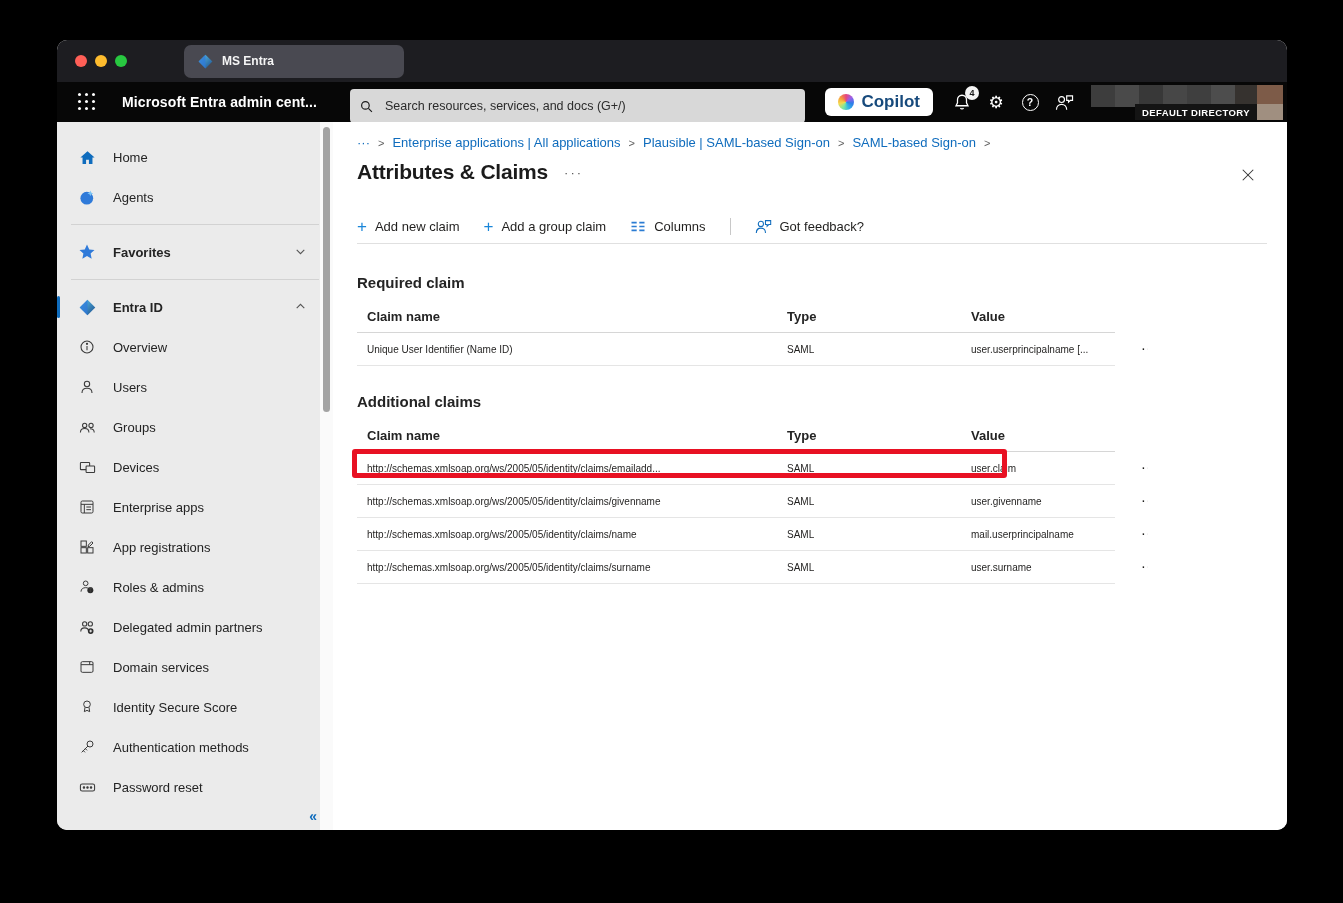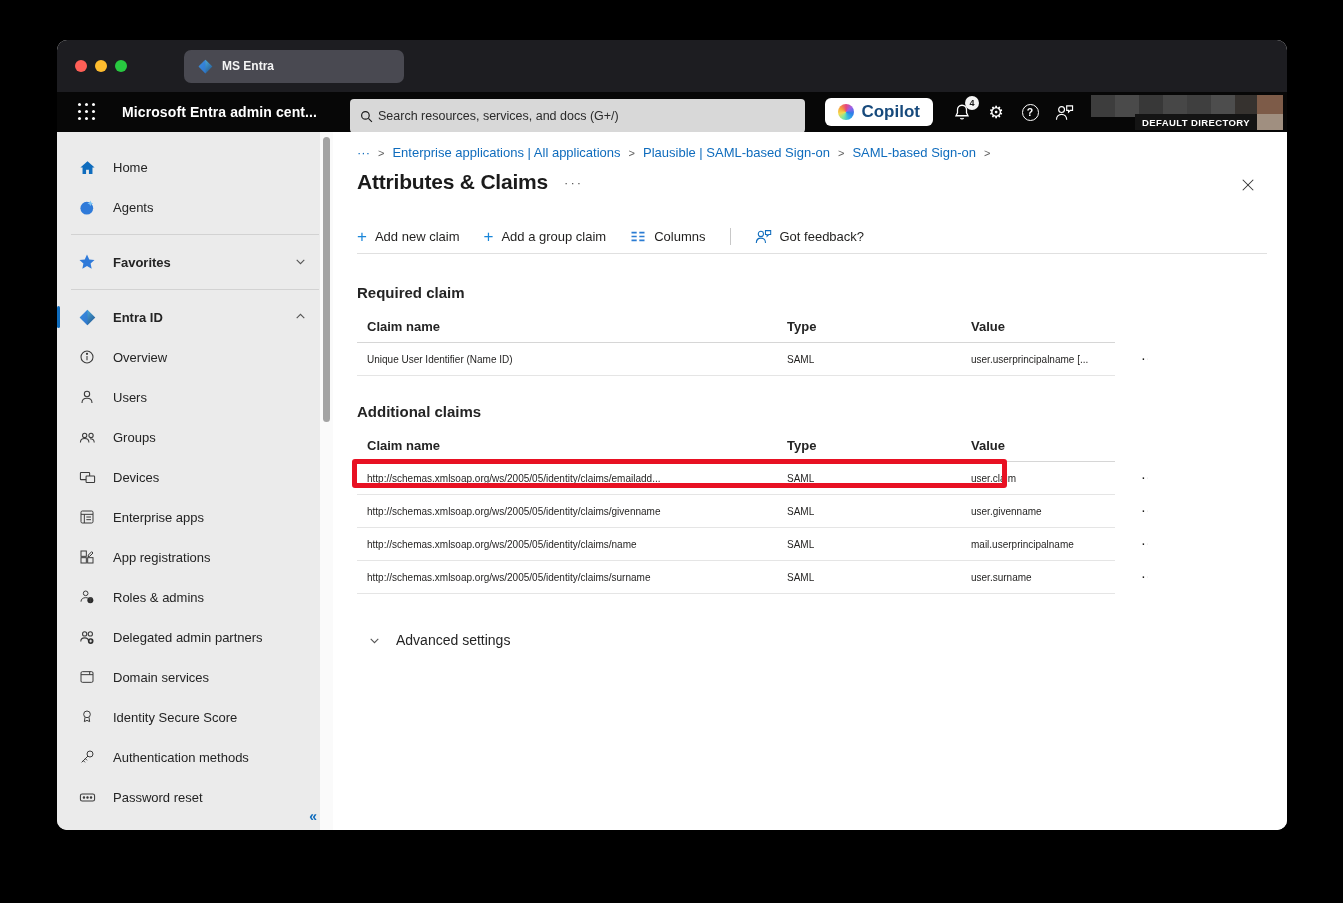--- a/index.html
+++ b/index.html
@@ -1,34 +1,34 @@
 <!DOCTYPE html>
 <html><head>
 <meta charset="utf-8">
 <style>
   * { margin:0; padding:0; box-sizing:border-box; }
   html,body { width:1343px; height:903px; background:#000; font-family:"Liberation Sans", sans-serif; overflow:hidden; }
 
   .window { position:absolute; left:57px; top:40px; width:1230px; height:790px; border-radius:10px; overflow:hidden; display:flex; flex-direction:column; background:#fff; }
 
   
-  .titlebar { height:52px; background:#1d1d21; display:flex; align-items:center; flex:none; }
+  .titlebar { height:42px; background:#1d1d21; display:flex; align-items:center; flex:none; }
   .traffic { display:flex; gap:8px; margin-left:18px; }
   .dot { width:12px; height:12px; border-radius:50%; }
   .dot.red{ background:#ff5f57; } .dot.yellow{ background:#febc2e; } .dot.green{ background:#28c840; }
   .tab { margin-left:57px; width:220px; height:33px; background:#494951; border-radius:7px; display:flex; align-items:center; gap:9px; padding-left:14px; }
   .tab-label { color:#f5f5f5; font-size:12px; font-weight:700; }
 
   
   .navbar { height:40px; background:#070707; display:flex; align-items:center; flex:none; position:relative; }
   .waffle { margin-left:13px; width:34px; height:34px; display:flex; align-items:center; justify-content:center; cursor:pointer; }
   .waffle-grid { display:grid; grid-template-columns:repeat(3,4px); grid-template-rows:repeat(3,4px); gap:3px; }
   .waffle-grid span { width:3px; height:3px; background:#fff; border-radius:50%; }
   .brand { color:#fff; font-size:14px; font-weight:700; margin-left:18px; white-space:nowrap; letter-spacing:.1px; }
-  .searchbox { position:absolute; left:293px; width:455px; height:34px; top:7px; background:#d8d8d8; border-radius:4px; display:flex; align-items:center; padding:0 10px; gap:5px; }
+  .searchbox { position:absolute; left:293px; width:455px; height:34px; top:7px; background:#d8d8d8; border-radius:4px; display:flex; align-items:center; padding:0 10px; gap:12px; }
   .searchbox input { border:none; outline:none; background:transparent; font-size:12.5px; color:#1b1b1b; width:100%; font-family:"Liberation Sans",sans-serif; }
   .searchbox input::placeholder { color:#2b2b2b; opacity:1; }
   .nav-right { position:absolute; right:0; top:0; height:40px; display:flex; align-items:center; }
   .copilot { background:#fff; border-radius:6px; height:28px; display:flex; align-items:center; gap:7px; padding:0 13px; cursor:pointer; }
   .copilot-logo { width:16px; height:16px; border-radius:50%; background:conic-gradient(#e8467c,#9b5fe8,#2f7ce8,#2fb2e8,#7be8a0,#f5d94e,#f59a3c,#e8467c); }
   .copilot-label { color:#174a7c; font-size:17px; font-weight:700; }
   .nav-icon { width:34px; height:34px; display:flex; align-items:center; justify-content:center; position:relative; cursor:pointer; color:#fff; }
   .badge { position:absolute; top:1px; right:0px; min-width:14px; height:14px; border-radius:50%; background:#f5f5f5; color:#1b1b1b; font-size:9px; font-weight:700; display:flex; align-items:center; justify-content:center; }
   .gear-glyph { font-size:17px; line-height:1; }
   .help-circle { width:17px; height:17px; border:1.6px solid #fff; border-radius:50%; display:flex; align-items:center; justify-content:center; font-size:10.5px; font-weight:700; color:#fff; }
@@ -474,24 +474,16 @@
           <div class="row-more">···</div>
         </div>
         <div class="tbl-row">
           <div>http://schemas.xmlsoap.org/ws/2005/05/identity/claims/surname</div>
           <div>SAML</div>
           <div>user.surname</div>
           <div class="row-more">···</div>
         </div>
       </div>
 
-      <div class="advanced">
-        <span>
-          <svg width="13" height="13" viewBox="0 0 24 24" fill="none" stroke="#555" stroke-width="2">
-              <polyline points="5,9 12,16 19,9"></polyline>
-            </svg>
-        </span>
-        <span class="advanced-label">Advanced settings</span>
-      </div>
 
     </div>
   </div>
 </div>
 
 </body></html>

